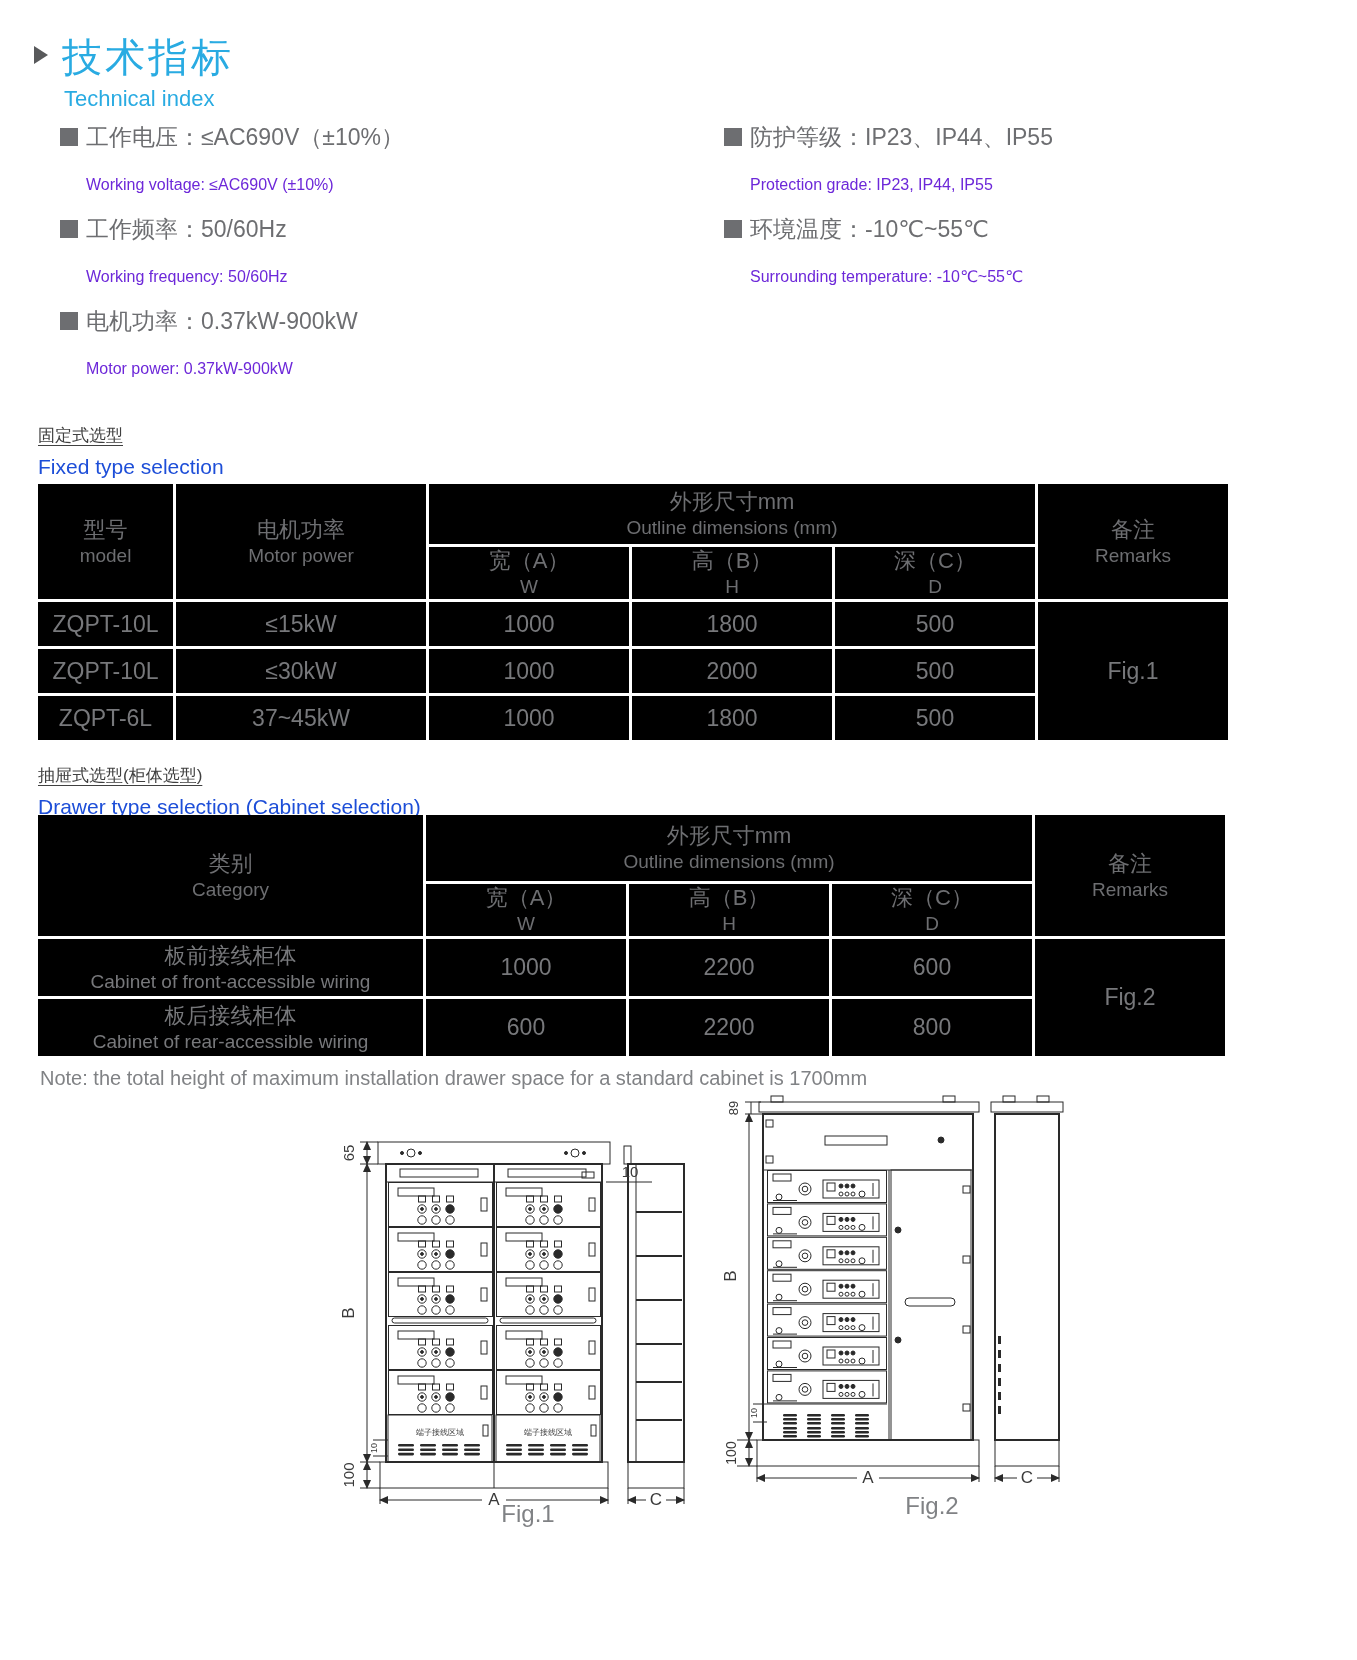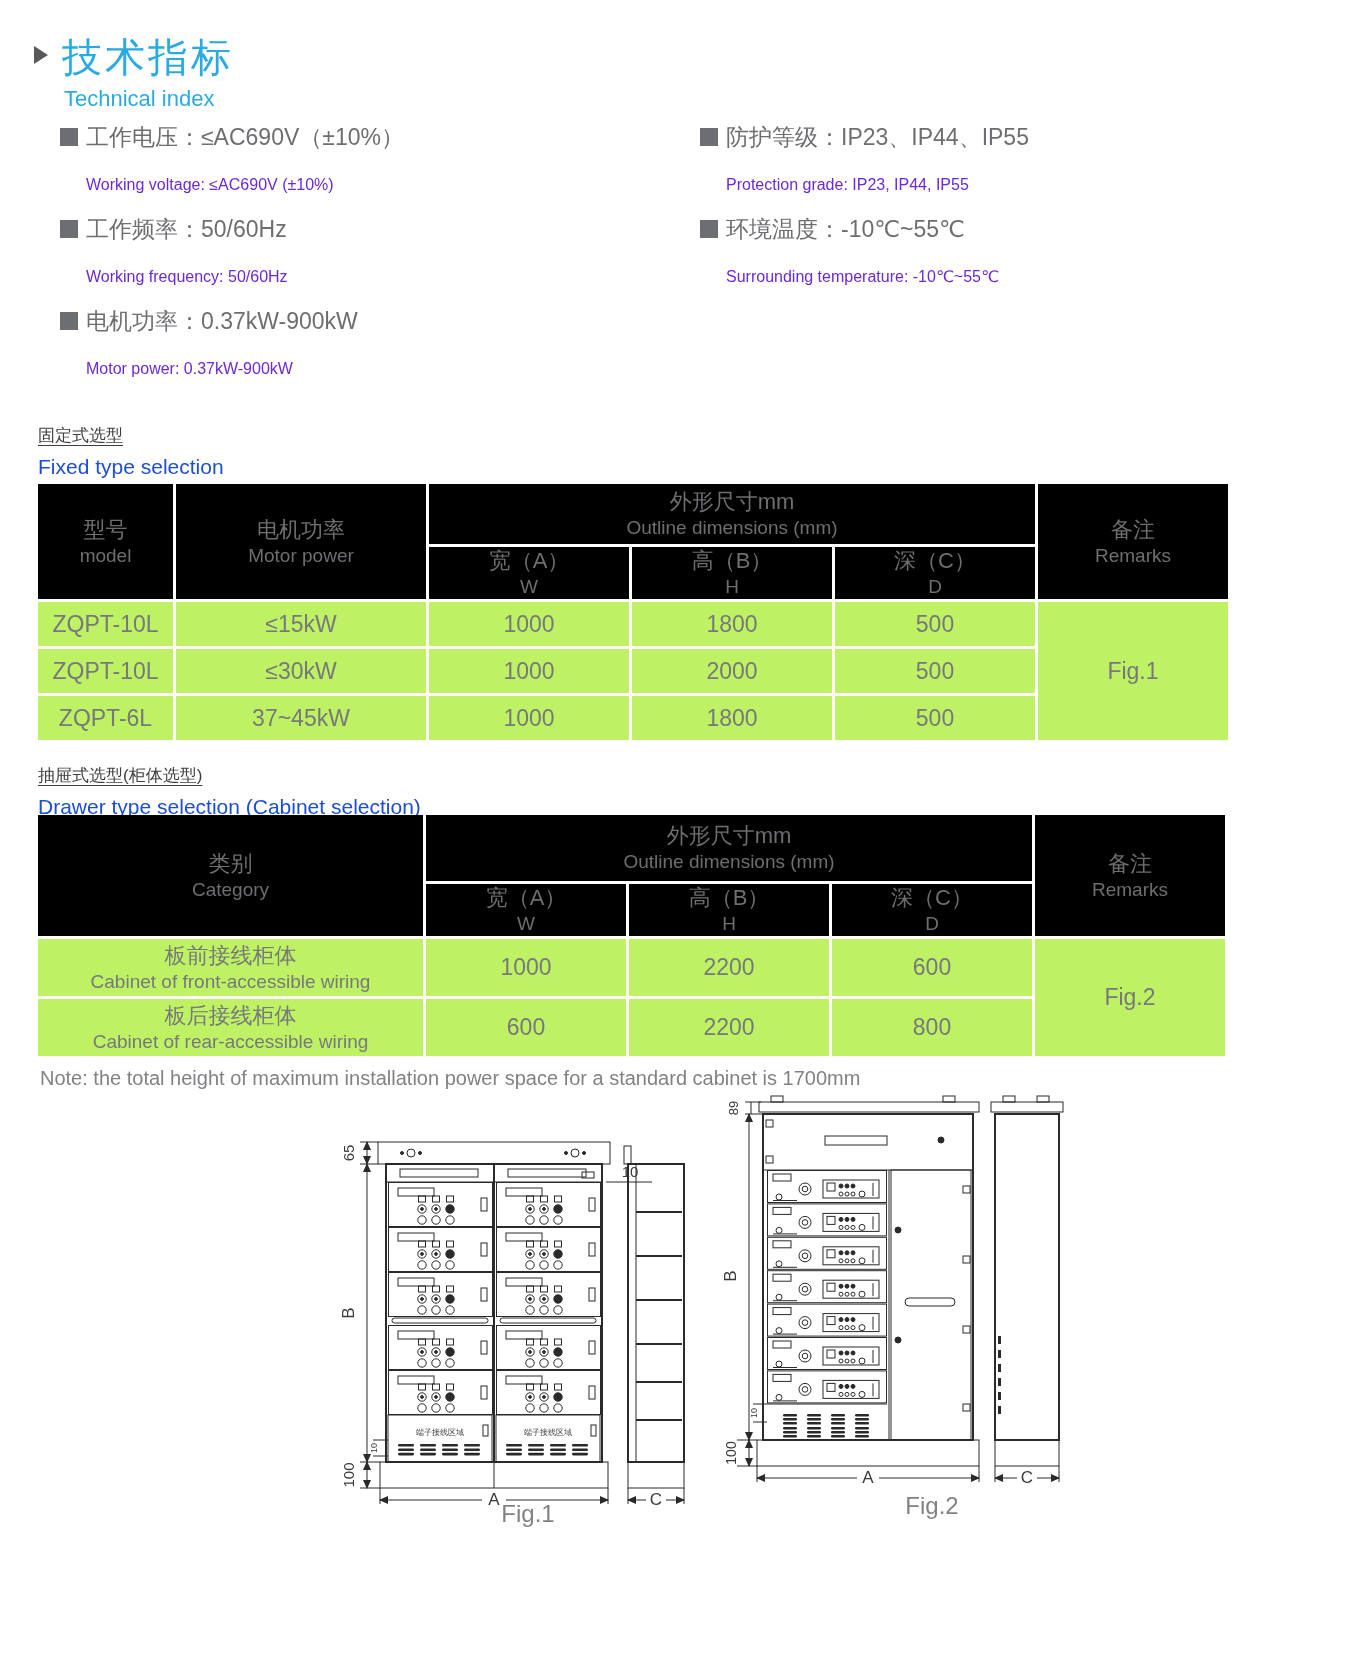--- a/index.html
+++ b/index.html
@@ -7,21 +7,21 @@
         font-family:"Liberation Sans","DejaVu Sans",sans-serif;color:#6d6e71;}
 
   
   .title-arrow{position:absolute;left:34px;top:46px;width:0;height:0;
     border-left:14px solid #58595b;border-top:9px solid transparent;border-bottom:9px solid transparent;}
   .title-zh{position:absolute;left:62px;top:30px;font-size:40px;letter-spacing:3px;color:#29abe2;}
   .title-en{position:absolute;left:64px;top:86px;font-size:22px;color:#29abe2;}
 
   
   .specs-left{position:absolute;left:60px;top:122px;width:620px;}
-  .specs-right{position:absolute;left:700px;top:122px;width:620px;}
+  .specs-right{position:absolute;left:724px;top:122px;width:620px;}
   .spec-item{margin-bottom:16px;}
   .spec-item.gap{margin-top:30px;}
   .spec-zh{display:flex;align-items:center;font-size:23px;color:#6d6e71;line-height:30px;}
   .bullet{width:18px;height:18px;background:#6d6e71;margin-right:8px;flex:0 0 auto;}
   .spec-en{margin-left:26px;margin-top:20px;font-size:16px;color:#6d28d9;line-height:26px;}
 
   
   .sec{position:absolute;left:38px;}
   .sec .sec-zh{font-size:17px;color:#404040;text-decoration:underline;text-underline-offset:4px;}
   .sec .sec-en{font-size:21px;color:#1d4ed8;margin-top:8px;}
@@ -30,21 +30,21 @@
 
   
   .twrap{position:absolute;left:35px;}
   .t1wrap{top:481px;}
   .t2wrap{top:812px;}
   table.spec-table{border-collapse:separate;border-spacing:3px;table-layout:fixed;}
   table.t1{width:1196px;}
   table.t2{width:1193px;}
   .spec-table td{text-align:center;vertical-align:middle;padding:0;overflow:hidden;}
   .spec-table tr.h1 td,.spec-table tr.h2 td{background:#000000;color:#6d6e71;}
-  .spec-table tr.dr td{background:#bef264;color:#77787b;}
+  .spec-table tr.dr td{background:#000000;color:#77787b;}
   tr.h1{height:60px;} tr.h2{height:50px;} tr.dr{height:44px;}
   table.t2 tr.h1{height:66px;} table.t2 tr.h2{height:44px;} table.t2 tr.dr{height:57px;}
   .c-zh{display:block;font-size:22px;line-height:28px;}
   .c-en{display:block;font-size:19px;line-height:24px;}
   .c-num{font-size:23px;}
   .c-fig{font-size:23px;color:#77787b;}
 
   
   .note{position:absolute;left:40px;top:1058px;}
   .note-zh{font-size:21px;color:#6d6e71;}
@@ -244,21 +244,21 @@
             </td>
         <td class="c-num">600</td>
         <td class="c-num">2200</td>
         <td class="c-num">800</td>
       </tr>
     </tbody>
       </table>
   </div>
 
   <div class="note">
-    <div class="note-en">Note: the total height of maximum installation power space for a standard cabinet is 1700mm</div>
+    <div class="note-en">Note: the total height of maximum installation drawer space for a standard cabinet is 1700mm</div>
   </div>
 
   <svg class="figsvg fig1" width="360" height="400" viewBox="0 0 360 400" fill="none" stroke="#2a2a2a" stroke-width="1">
     <defs>
       <marker id="f1a" markerWidth="9" markerHeight="8" refX="8" refY="4" orient="auto-start-reverse">
         <path d="M0,0L9,4L0,8z" fill="#2a2a2a" stroke="none"></path>
       </marker>
       <g id="f1d">
         <rect x="0.5" y="0.5" width="104" height="44"></rect>
         <rect x="10" y="6" width="36" height="8"></rect>

